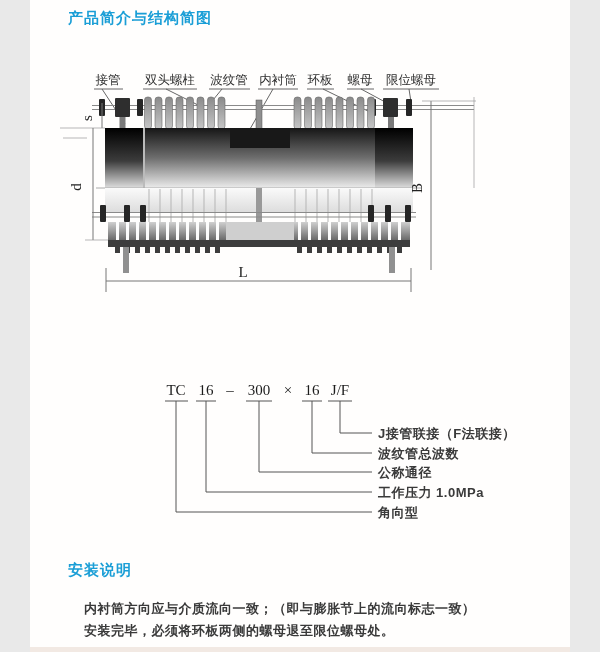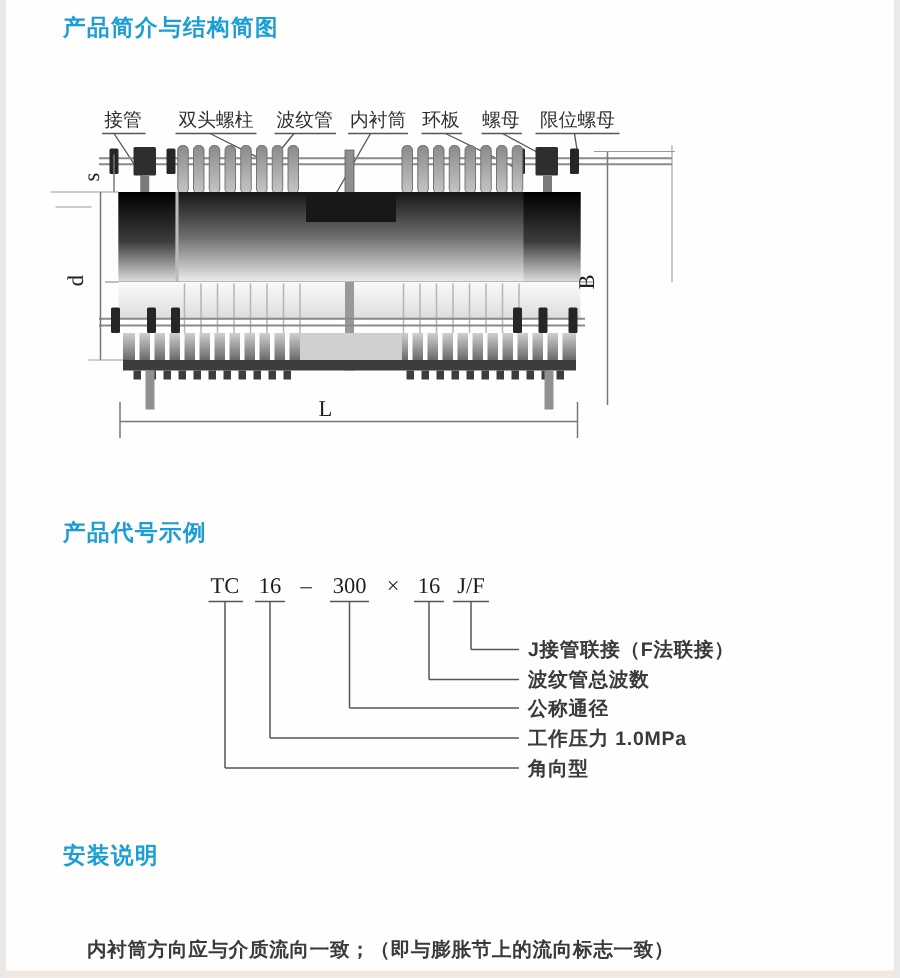--- a/index.html
+++ b/index.html
@@ -1,24 +1,24 @@
 <!DOCTYPE html>
 <html><head>
 <meta charset="utf-8">
 <style>
   html,body{margin:0;padding:0;}
   body{background:#e9e9e9;font-family:"Liberation Sans",sans-serif;}
-  .page{position:relative;width:592px;height:652px;background:#fffefd;overflow:hidden;margin:0 auto;}
+  .page{position:relative;width:540px;height:652px;background:#fffefd;overflow:hidden;margin:0 auto;}
   .sec-title{position:absolute;left:38px;font-size:15px;font-weight:bold;color:#1a9ed6;letter-spacing:1px;white-space:nowrap;}
   #title-intro{top:9px;}
   #title-code{top:346px;}
   #title-install{top:561px;font-family:Liberation Serif, serif;}
   .diagram-svg{position:absolute;top:0;left:0;}
   .code-svg{position:absolute;top:372px;left:0;}
-  .install-text{position:absolute;left:54px;top:598px;font-size:13px;font-weight:600;color:#3a3a3a;line-height:22px;letter-spacing:0.5px;white-space:nowrap;margin-top:24px;}
+  .install-text{position:absolute;left:54px;top:598px;font-size:13px;font-weight:600;color:#3a3a3a;line-height:22px;letter-spacing:0.5px;white-space:nowrap;}
   .bottom-strip{position:absolute;left:0;bottom:0;width:600px;height:5px;background:#f2e9e3;}
   text{font-family:"Liberation Sans",sans-serif;}
   .part-lbl{font-size:12.5px;fill:#2e2e2e;}
   .dim-lbl{font-family:"Liberation Serif",serif;font-size:15px;fill:#222;}
   .code-tok{font-family:"Liberation Serif",serif;font-size:15px;fill:#1c1c1c;}
   .legend-lbl{font-size:13px;font-weight:600;fill:#3a3a3a;letter-spacing:0.5px;}
 </style>
 </head>
 <body>
 
@@ -236,21 +236,20 @@
       <line x1="76" y1="281" x2="381" y2="281"></line>
       <line x1="76" y1="268" x2="76" y2="292"></line>
       <line x1="381" y1="268" x2="381" y2="292"></line>
     </g>
     <text class="dim-lbl" font-size="12" transform="rotate(-90 62 118)" x="62" y="118" text-anchor="middle">s</text>
     <text class="dim-lbl" transform="rotate(-90 51 187)" x="51" y="187" text-anchor="middle">d</text>
     <text class="dim-lbl" transform="rotate(-90 392 188)" x="392" y="188" text-anchor="middle">B</text>
     <text class="dim-lbl" x="213" y="277" text-anchor="middle">L</text>
   </svg>
 
-  <div class="sec-title" id="title-code">产品代号示例</div>
 
   <svg class="code-svg" width="600" height="170" viewBox="0 0 600 170">
     <g>
       <text class="code-tok" x="146" y="23" text-anchor="middle">TC</text>
       <text class="code-tok" x="176" y="23" text-anchor="middle">16</text>
       <text class="code-tok" x="200" y="23" text-anchor="middle">–</text>
       <text class="code-tok" x="229" y="23" text-anchor="middle">300</text>
       <text class="code-tok" x="258" y="23" text-anchor="middle">×</text>
       <text class="code-tok" x="282" y="23" text-anchor="middle">16</text>
       <text class="code-tok" x="310" y="23" text-anchor="middle">J/F</text>
@@ -278,16 +277,17 @@
       <text class="legend-lbl" x="348" y="104.5">公称通径</text>
       <text class="legend-lbl" x="348" y="124.5">工作压力 1.0MPa</text>
       <text class="legend-lbl" x="348" y="144.5">角向型</text>
     </g>
   </svg>
 
   <div class="sec-title" id="title-install">安装说明</div>
 
   <div class="install-text">
     <div>内衬筒方向应与介质流向一致；（即与膨胀节上的流向标志一致）</div>
+    <div>安装完毕，必须将环板两侧的螺母退至限位螺母处。</div>
   </div>
 
   <div class="bottom-strip"></div>
 </div>
 
 </body></html>

